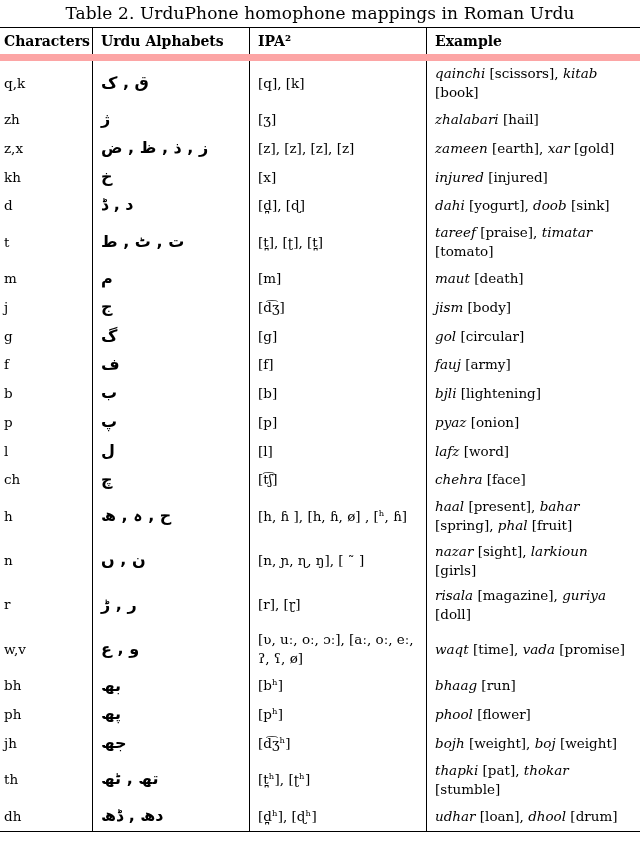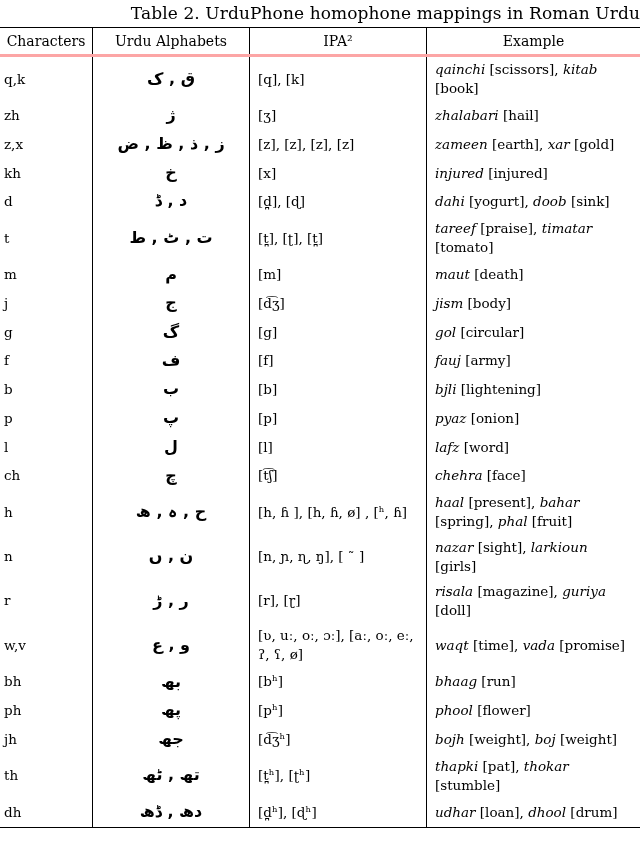--- a/index.html
+++ b/index.html
@@ -3,52 +3,52 @@
 <meta charset="utf-8">
 <style>
   html, body { margin: 0; padding: 0; background: #ffffff; }
   body {
     width: 640px;
     color: #000;
     font-family: "DejaVu Serif", "Liberation Serif", serif;
     font-size: 13.5px;
   }
   .caption {
-    text-align: right;
+    text-align: center;
     font-size: 17px;
     padding: 3px 0 4px 0;
     letter-spacing: 0.1px;
   }
   table {
     width: 640px;
     border-collapse: collapse;
     table-layout: fixed;
     border-top: 1px solid #000;
     border-bottom: 1.5px solid #000;
   }
   thead th {
-    font-weight: normal;
-    text-align: center;
+    font-weight: bold;
+    text-align: left;
     font-size: 14px;
     padding: 5px 8px;
-    border-bottom: 3px solid #fca5a5;
+    border-bottom: 7px solid #fca5a5;
     vertical-align: middle;
   }
   th.col-chars, td.col-chars { width: 84px; padding-left: 4px; padding-right: 4px; }
   th.col-urdu,  td.col-urdu  { width: 140px; }
   th.col-ipa,   td.col-ipa   { width: 160px; }
   .col-chars, .col-urdu, .col-ipa { border-right: 1px solid #000; }
   td {
     padding: 3px 8px;
     vertical-align: middle;
     line-height: 1.42;
   }
   td.col-urdu {
     direction: rtl;
-    text-align: center;
+    text-align: left;
     font-family: "DejaVu Sans", sans-serif;
     font-size: 16px;
     font-weight: bold;
   }
   td.col-example i { font-style: italic; }
 </style>
 </head>
 <body>
 
 <div class="caption">Table 2. UrduPhone homophone mappings in Roman Urdu</div>

